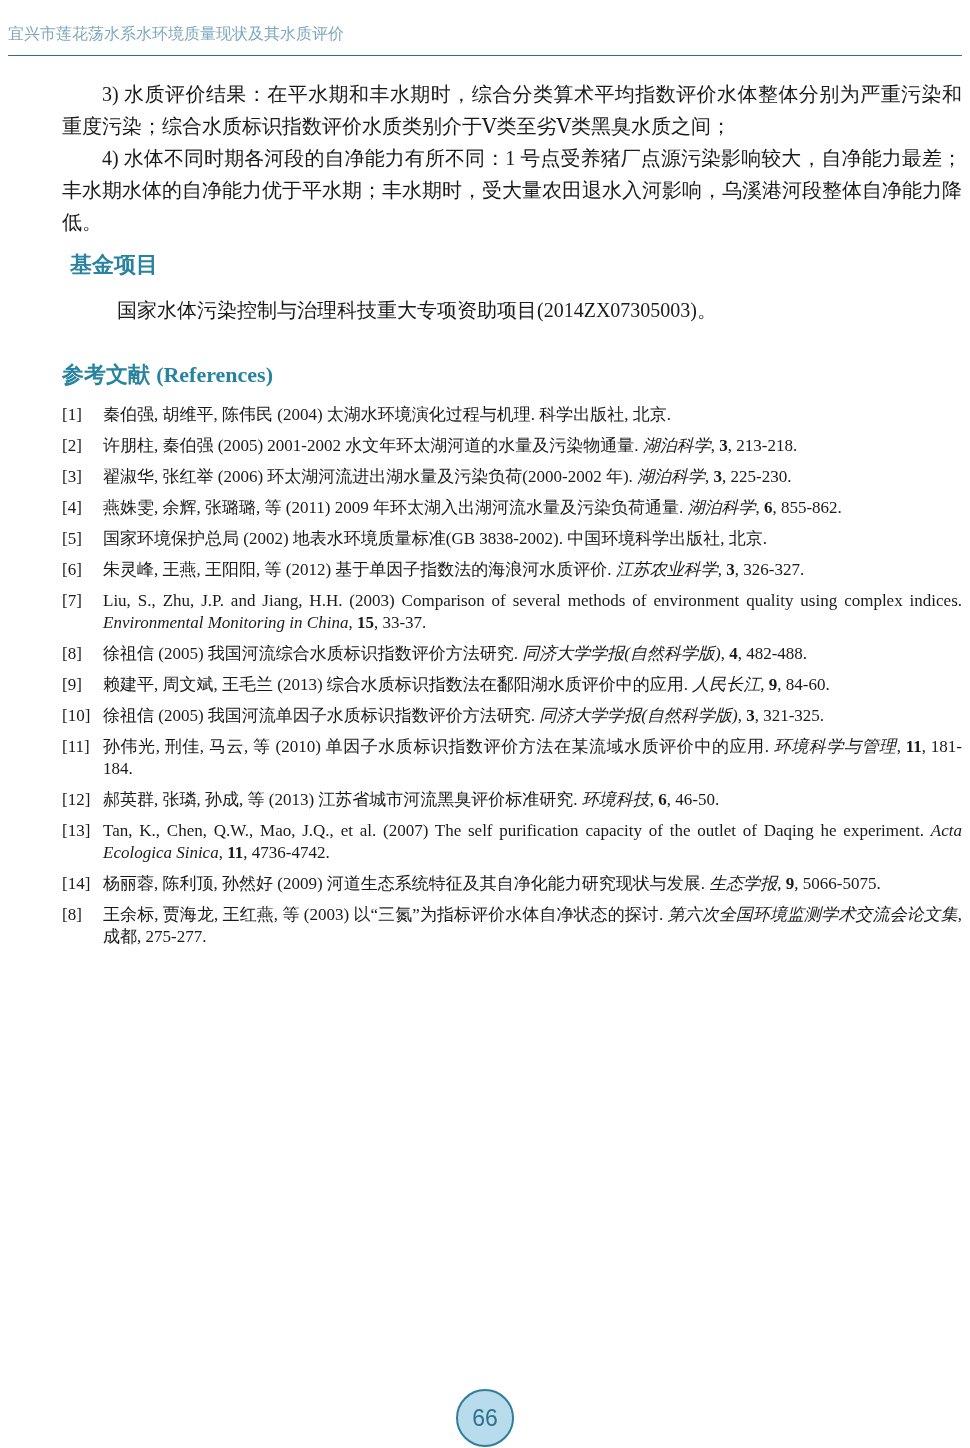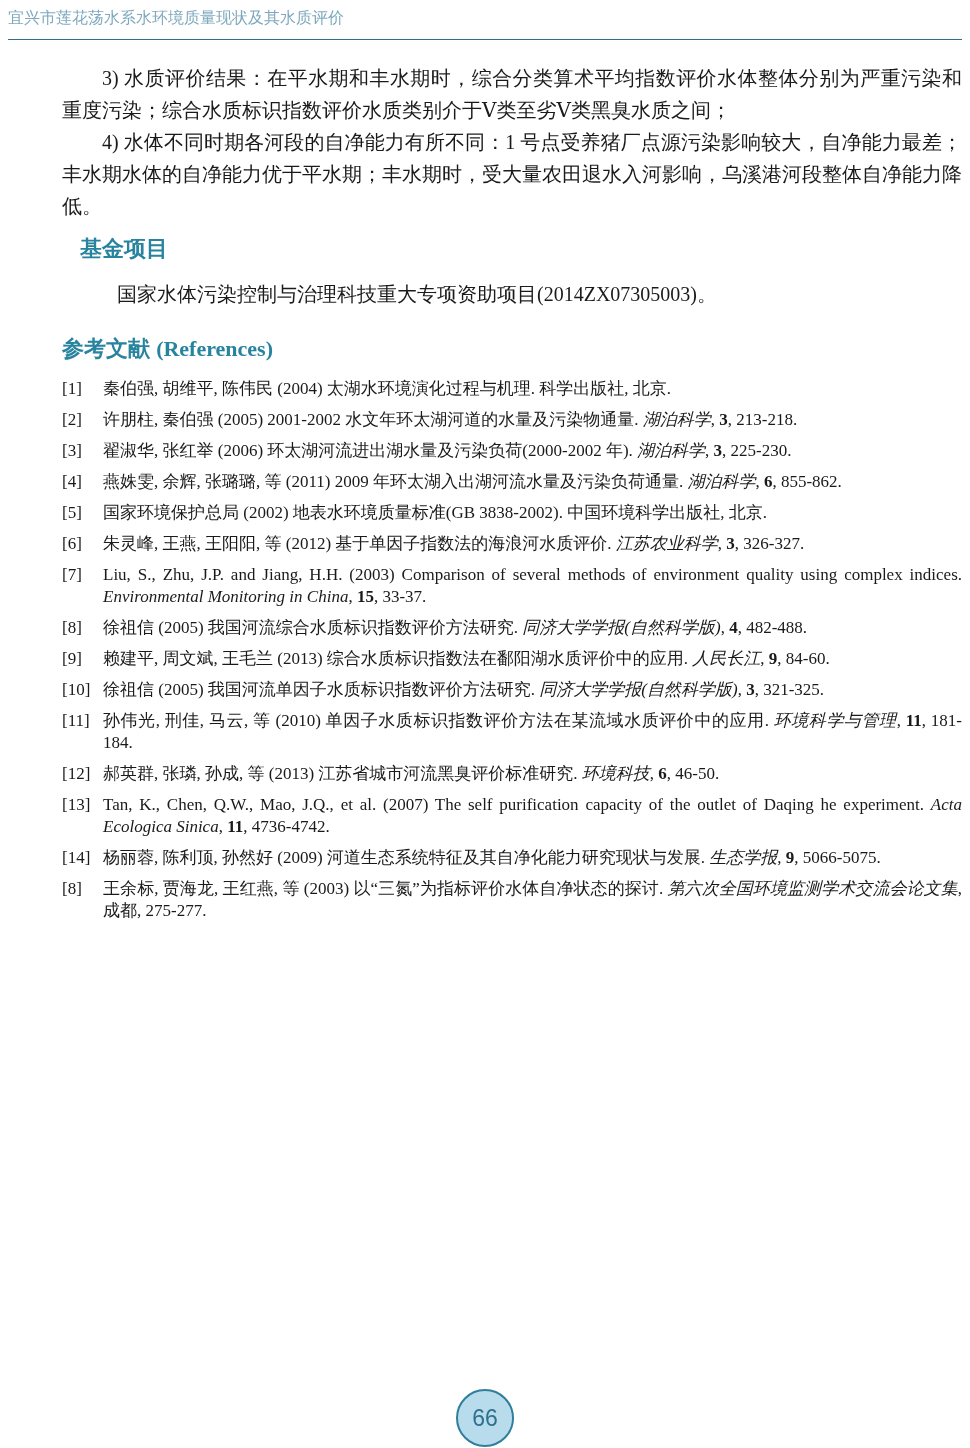--- a/index.html
+++ b/index.html
@@ -17,21 +17,21 @@
     position:relative;
     width:970px;
     height:1448px;
     background:#ffffff;
     overflow:hidden;
     font-family:"Liberation Serif","DejaVu Serif",serif;
     color:var(--ink);
   }
   header.pghead{
     margin:0 8px;
-    padding:7px 0 10px 0;
+    padding:23px 0 10px 0;
     border-bottom:1px solid var(--rule);
   }
   .running-title{
     font-size:16px;
     line-height:22px;
     color:var(--title-color);
     font-family:"Liberation Serif","DejaVu Serif",serif;
   }
   main.pgbody{
     margin:0 8px 0 62px; 
@@ -48,22 +48,22 @@
     font-family:"Liberation Sans","DejaVu Sans",sans-serif;
     font-size:22px;
     line-height:26px;
     font-weight:bold;
     color:var(--accent);
   }
   h2.sec .en{
     font-family:"Liberation Serif","DejaVu Serif",serif;
     font-weight:bold;
   }
-  h2.funding-h{margin:14px 0 16px 18px;}
-  h2.refs-h{margin:26px 0 16px 0;}
+  h2.funding-h{margin:14px 0 16px 8px;}
+  h2.refs-h{margin:36px 0 16px 0;}
   .funding-par{margin:15px;}
   ol.refs{
     list-style:none;
     margin-top:14px;
     font-size:17px;
     line-height:22px;
   }
   li.ref{
     position:relative;
     padding-left:41px;

